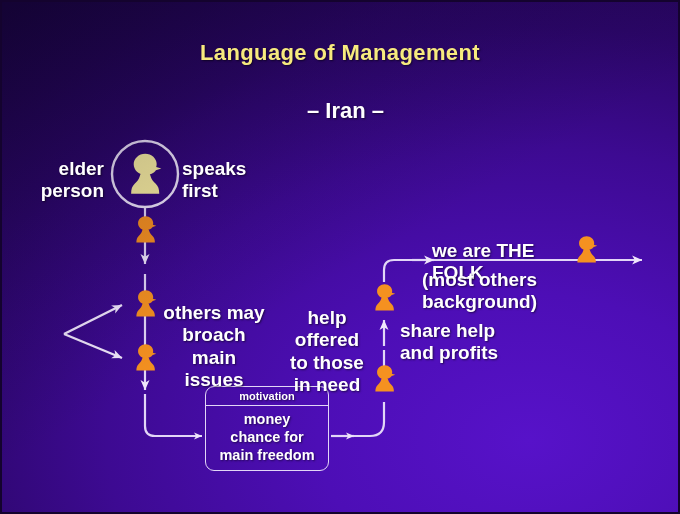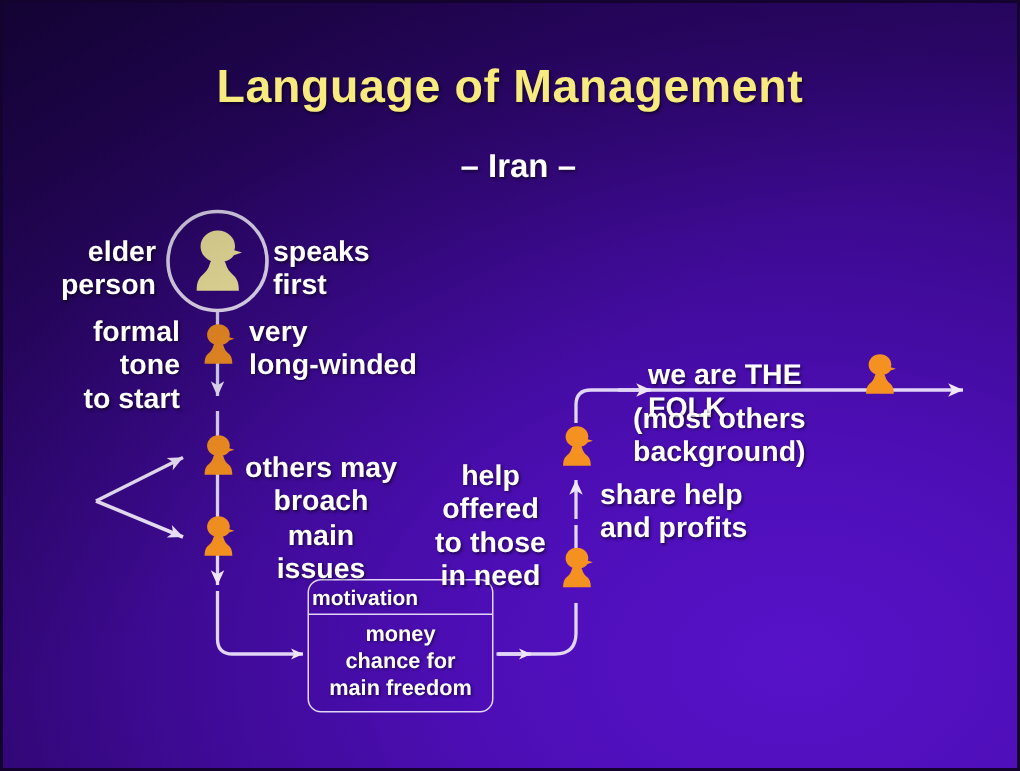--- a/index.html
+++ b/index.html
@@ -24,21 +24,21 @@
     pointer-events:none;
     background:linear-gradient(150deg, rgba(12,2,36,.55) 0%, rgba(12,2,36,.18) 26%, rgba(0,0,0,0) 52%);
   }
   .svgwrap{position:absolute;inset:0;}
   svg.canvas{position:absolute;left:0;top:0;width:680px;height:514px;display:block;}
 
   .ttl{
     position:absolute;left:0;right:0;top:38px;
     text-align:center;
     color:#f7ea7e;
-    font-size:31px;
+    font-size:22px;
     font-weight:bold;
     letter-spacing:.4px;
     text-shadow:1px 1px 2px rgba(0,0,0,.55);
     z-index:6;
   }
   .sub{
     position:absolute;left:0;right:0;top:96px;
     text-align:center;
     color:#ffffff;
     font-size:22px;
@@ -65,22 +65,22 @@
   .mbox{
     position:absolute;
     left:203px;top:384px;width:124px;
     border:1.6px solid #e2d6f7;
     border-radius:9px;
     z-index:5;
     background:transparent;
     box-sizing:border-box;
   }
   .mbox .hd{
-    color:#ffffff;font-size:14px;font-weight:bold;
-    text-align:left;padding:3px 2px 3px;
+    color:#ffffff;font-size:11px;font-weight:bold;
+    text-align:center;padding:3px 2px 3px;
     border-bottom:1.6px solid #e2d6f7;
     text-shadow:1px 1px 2px rgba(0,0,0,.5);
   }
   .mbox .bd{
     color:#ffffff;font-size:14.5px;font-weight:bold;
     text-align:center;padding:4px 2px 6px;
     line-height:1.25;
     text-shadow:1px 1px 2px rgba(0,0,0,.5);
     white-space:pre-line;
   }
@@ -169,25 +169,21 @@
     </g>
   </svg>
   </div>
 
   <div class="lbl r" style="left:22px;top:156px;width:80px;">elder
 person</div>
 
   <div class="lbl l" style="left:180px;top:156px;width:96px;">speaks
 first</div>
 
-  <div class="lbl r" style="left:16px;top:209px;width:102px;">formal tone
-to start</div>
-
-  <div class="lbl l" style="left:164px;top:209px;width:112px;">very
-long-winded</div>
+
 
   <div class="lbl c" style="left:160px;top:300px;width:104px;">others may
 broach
 main issues</div>
 
   <div class="lbl c" style="left:275px;top:305px;width:100px;">help offered
 to those
 in need</div>
 
   <div class="lbl l" style="left:398px;top:318px;width:110px;">share help

